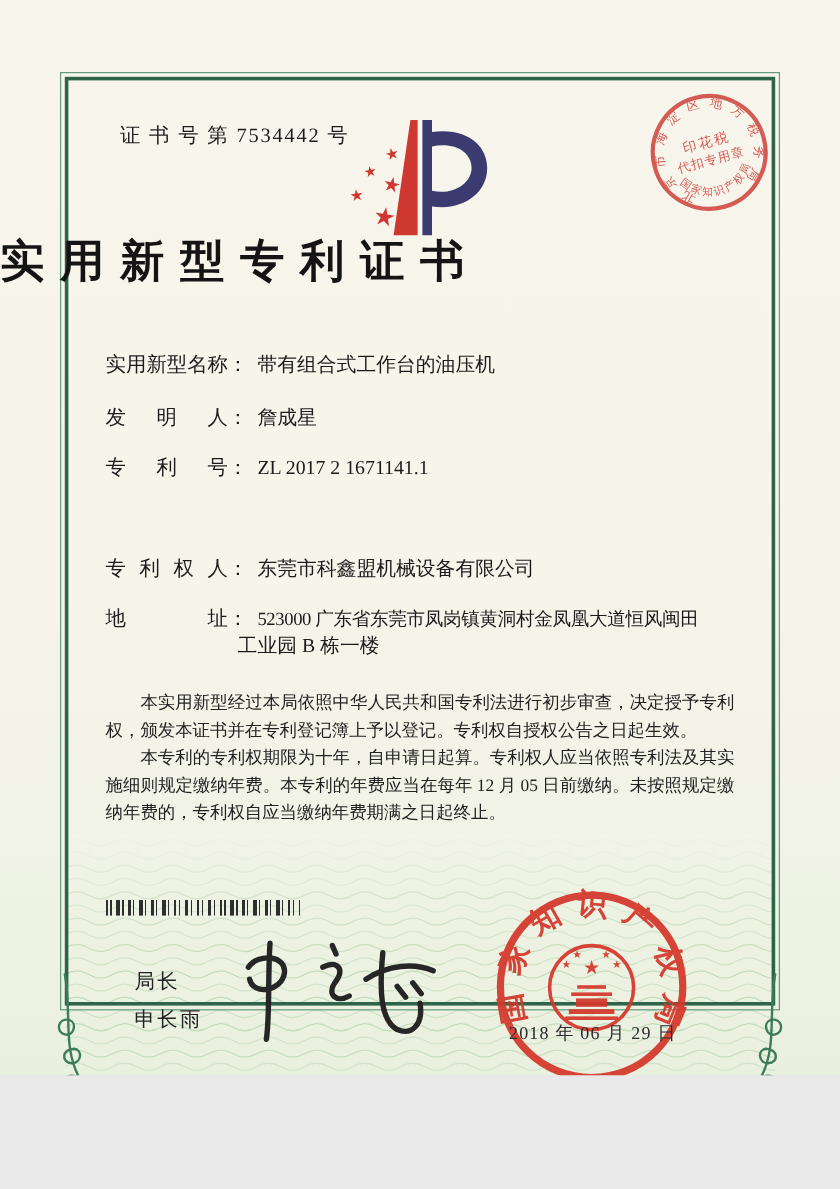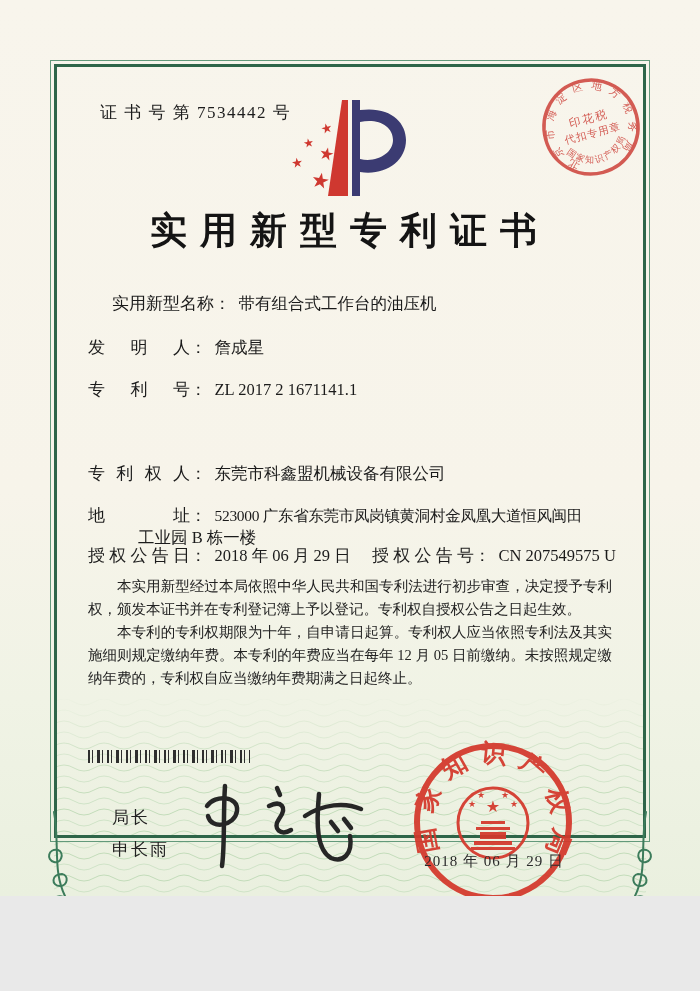--- a/index.html
+++ b/index.html
@@ -21,27 +21,27 @@
     position:absolute;left:3px;top:3px;right:3px;bottom:3px;
     border:3px solid #2e6549;
   }
   
   .waves{position:absolute;left:54px;top:696px;width:592px;height:236px;z-index:0;
     -webkit-mask-image:linear-gradient(to bottom,rgba(0,0,0,0) 0,rgba(0,0,0,.65) 22%,#000 45%);
             mask-image:linear-gradient(to bottom,rgba(0,0,0,0) 0,rgba(0,0,0,.65) 22%,#000 45%);}
   .flourish{position:absolute;z-index:2;}
   .abs{position:absolute;z-index:3;}
   .cert-no{left:100px;top:101px;font-size:17px;color:#1c1c1c;letter-spacing:1.5px;}
-  .title{left:0;right:0;top:206px;text-align:center;font-size:37px;font-weight:600;
+  .title{left:0;right:0;top:193px;text-align:left;font-size:37px;font-weight:600;
          letter-spacing:13px;color:#141414;}
   .frow{left:88px;width:540px;font-size:16.5px;color:#1b1b1b;white-space:nowrap;}
   .flabel{display:inline-block;width:102px;text-align:justify;text-align-last:justify;
           font-size:17px;vertical-align:bottom;}
   .fcolon{margin-right:8px;}
-  .addr2{margin-left:50px;font-family:Liberation Serif, serif;}
+  .addr2{margin-left:110px;font-family:Liberation Serif, serif;}
   .grant-right{position:absolute;left:284px;top:0;}
   .body-text{left:88px;top:575px;width:524px;font-size:14.5px;line-height:23px;
              color:#222;text-align:justify;}
   .body-text p{margin:0;text-indent:2em;}
   .barcode{left:88px;top:750px;width:162px;height:13px;z-index:3;
     background:repeating-linear-gradient(90deg,
       #2e2e2e 0 2px,transparent 2px 4px,#2e2e2e 4px 5px,transparent 5px 9px,
       #2e2e2e 9px 12px,transparent 12px 14px,#2e2e2e 14px 15px,transparent 15px 19px);}
   .director-title{left:112px;top:806px;font-size:17px;color:#222;letter-spacing:2px;font-family:"Liberation Sans","DejaVu Sans",sans-serif;}
   .director-name{left:112px;top:838px;font-size:17px;color:#222;letter-spacing:2px;font-family:"Liberation Sans","DejaVu Sans",sans-serif;text-align:center;}
@@ -124,41 +124,35 @@
       <text x="44" y="90" font-size="21" transform="rotate(10 44 90)">★</text>
     </g>
     <polygon points="76,4 82,4 82,100 62,100" fill="#cf3830"></polygon>
     <path fill="#3b3b72" d="M86,4 L94,4 L94,100 L86,100 Z
              M94,14 c30,-4 46,12 46,30 c0,22 -22,36 -46,32 l0,-13
              c17,4 33,-6 33,-19 c0,-14 -15,-22 -33,-18 z"></path>
   </svg>
 
   <div class="abs title">实用新型专利证书</div>
 
-  <div class="abs frow" style="top:292px;margin-left:24px;">
+  <div class="abs frow" style="top:292px;">
     <span class="flabel">实用新型名称</span><span class="fcolon">：</span><span>带有组合式工作台的油压机</span>
   </div>
   <div class="abs frow" style="top:336px;">
     <span class="flabel">发明人</span><span class="fcolon">：</span><span>詹成星</span>
   </div>
   <div class="abs frow" style="top:378px;">
     <span class="flabel">专利号</span><span class="fcolon">：</span><span>ZL 2017 2 1671141.1</span>
   </div>
   <div class="abs frow" style="top:462px;">
     <span class="flabel">专利权人</span><span class="fcolon">：</span><span>东莞市科鑫盟机械设备有限公司</span>
   </div>
   <div class="abs frow" style="top:504px;">
     <span class="flabel">地址</span><span class="fcolon">：</span><span style="font-size:15.5px;letter-spacing:-0.3px;">523000 广东省东莞市凤岗镇黄洞村金凤凰大道恒风闽田</span>
     <div class="addr2">工业园 B 栋一楼</div>
-  </div>
-  <div class="abs frow" style="top:544px;">
-    <span class="flabel">授权公告日</span><span class="fcolon">：</span><span>2018 年 06 月 29 日</span>
-    <span class="grant-right">
-      <span class="flabel">授权公告号</span><span class="fcolon">：</span><span>CN 207549575 U</span>
-    </span>
   </div>
 
   <div class="abs body-text">
     <p>本实用新型经过本局依照中华人民共和国专利法进行初步审查，决定授予专利权，颁发本证书并在专利登记簿上予以登记。专利权自授权公告之日起生效。</p>
     <p>本专利的专利权期限为十年，自申请日起算。专利权人应当依照专利法及其实施细则规定缴纳年费。本专利的年费应当在每年 12 月 05 日前缴纳。未按照规定缴纳年费的，专利权自应当缴纳年费期满之日起终止。</p>
   </div>
 
   <div class="abs barcode"></div>
 
   <div class="abs director-title">局长</div>

